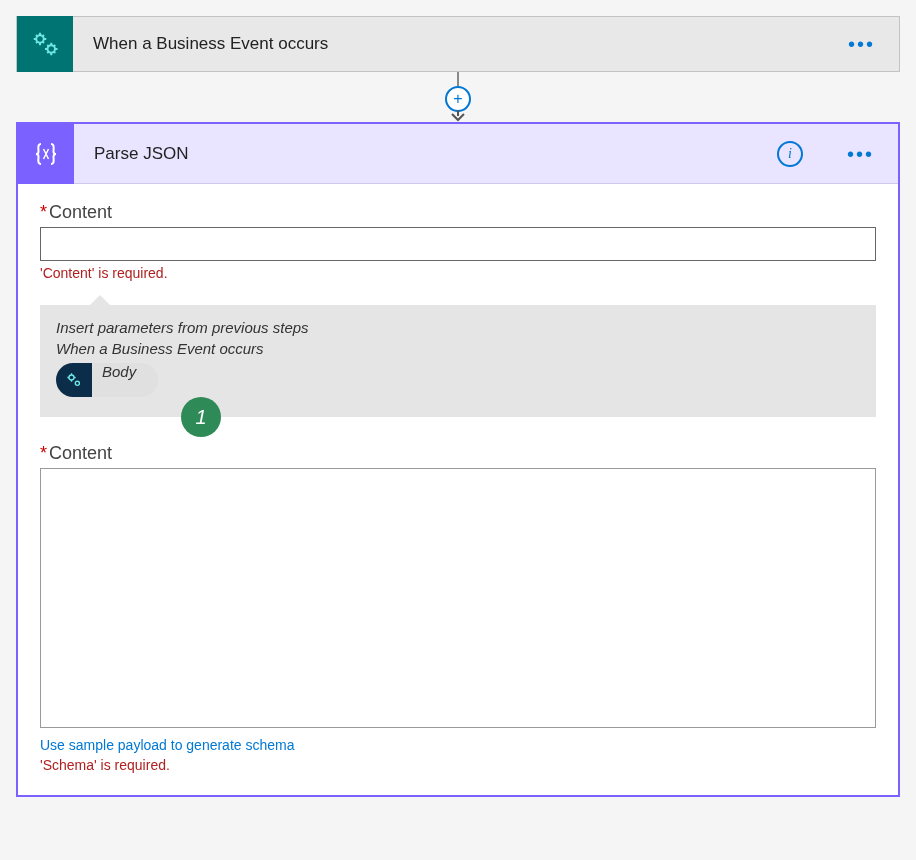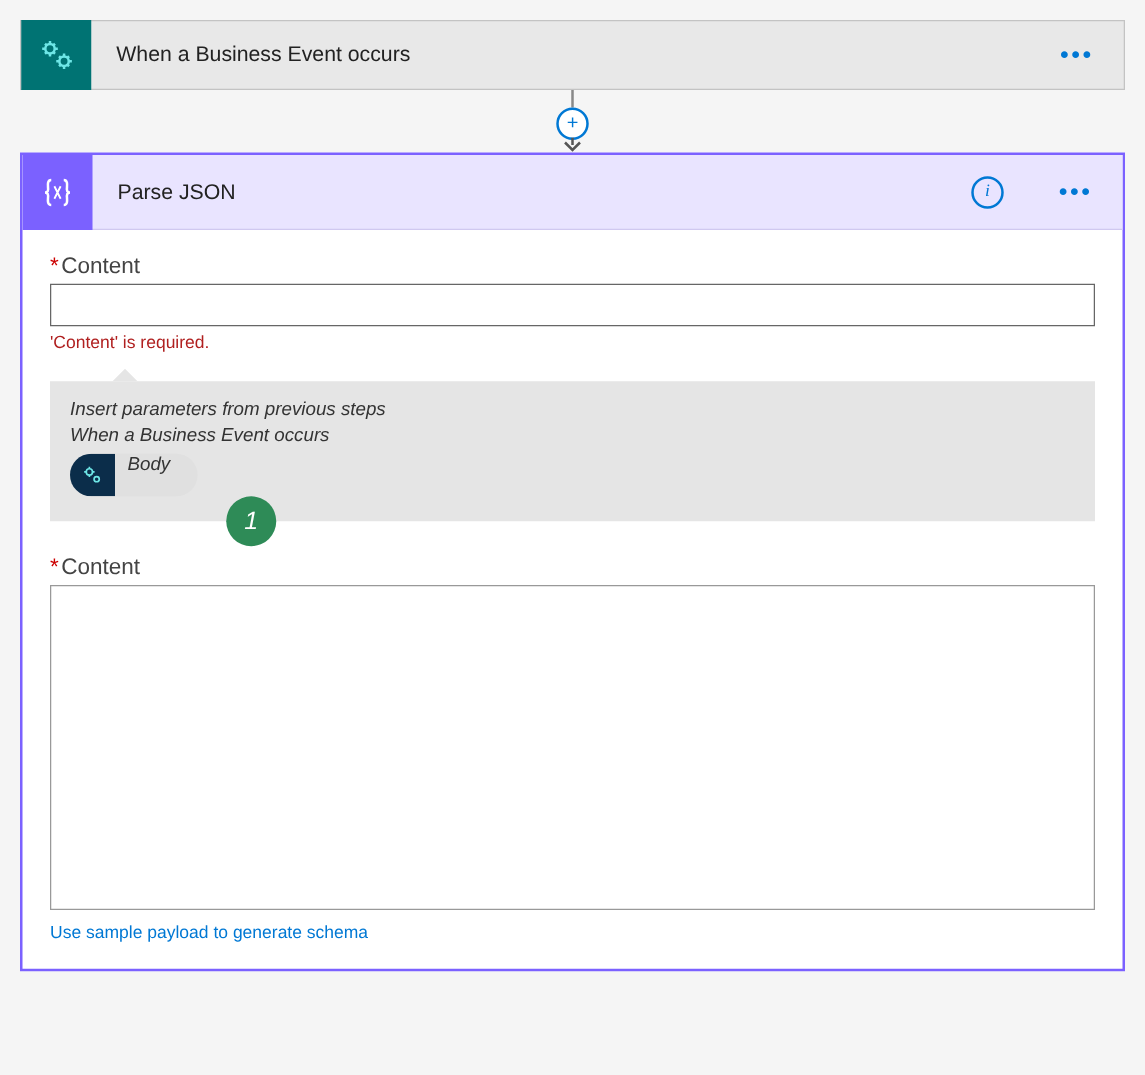--- a/index.html
+++ b/index.html
@@ -288,15 +288,16 @@
       </div>
     </div>
 
     
     <div class="schema-block">
       <div class="field-label">
         <span class="required">*</span><span>Content</span>
       </div>
       <textarea class="schema-textarea" style=""></textarea>
       <div class="link-text">Use sample payload to generate schema</div>
+      <div class="error-text">'Schema' is required.</div>
     </div>
   </div>
 </div>
 
 </body></html>

